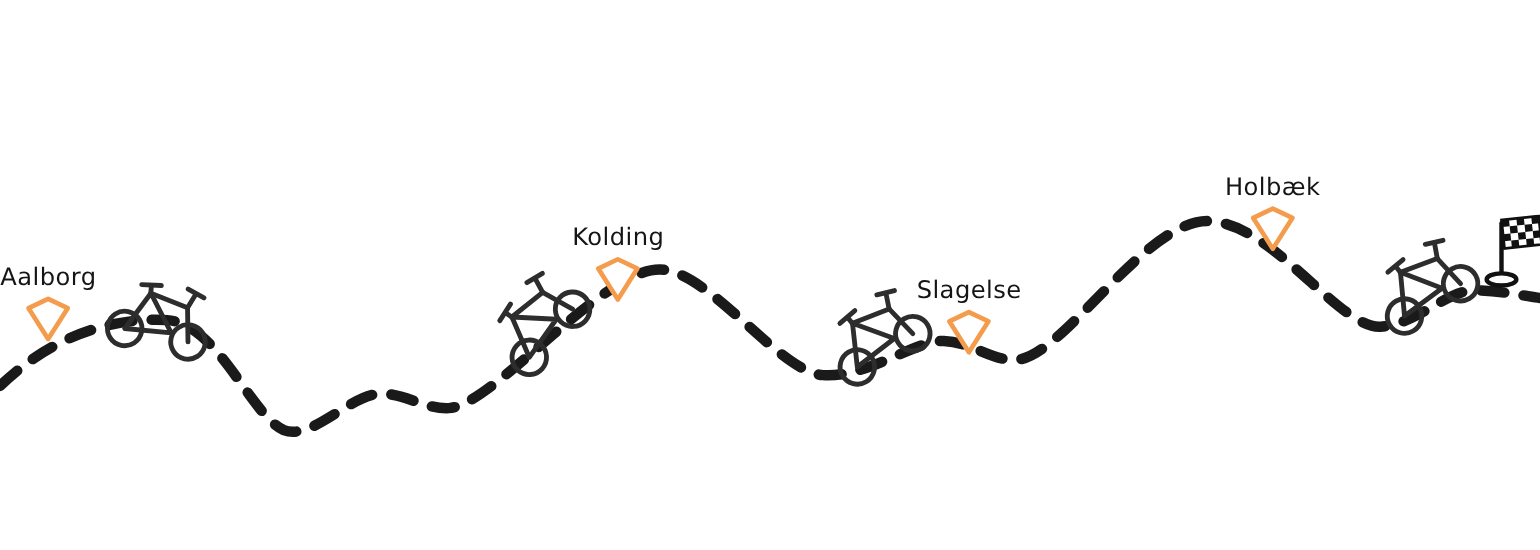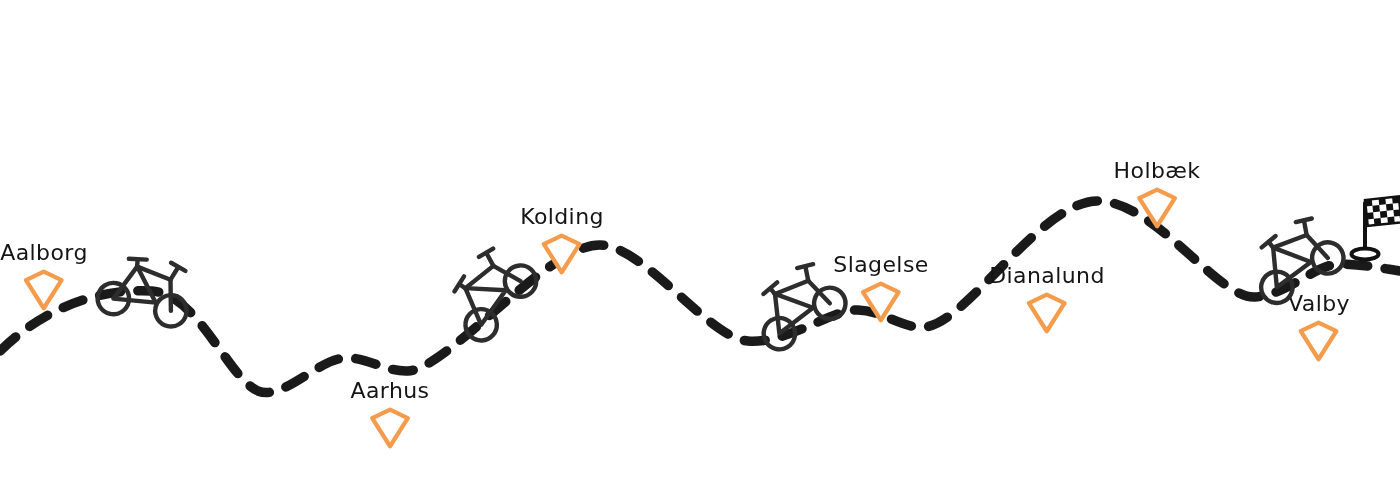--- a/index.html
+++ b/index.html
@@ -123,52 +123,34 @@
       C 1288,295 1315,264 1340,264
       C 1362,264 1386,269 1400,271"></path>
   </svg>
 
   <div class="city c-aalborg">
     <span class="city-label">Aalborg</span>
     <svg class="pin" viewBox="0 0 46 48">
         <use href="#pin-shape"></use>
       </svg>
   </div>
-  <div class="city c-aarhus">
-    <span class="city-label">Aarhus</span>
-    <svg class="pin" viewBox="0 0 46 48">
-        <use href="#pin-shape"></use>
-      </svg>
-  </div>
   <div class="city c-kolding">
     <span class="city-label">Kolding</span>
     <svg class="pin" viewBox="0 0 46 48">
         <use href="#pin-shape"></use>
       </svg>
   </div>
   <div class="city c-slagelse">
     <span class="city-label">Slagelse</span>
     <svg class="pin" viewBox="0 0 46 48">
         <use href="#pin-shape"></use>
       </svg>
   </div>
-  <div class="city c-dianalund">
-    <span class="city-label">Dianalund</span>
-    <svg class="pin" viewBox="0 0 46 48">
-        <use href="#pin-shape"></use>
-      </svg>
-  </div>
   <div class="city c-holbaek">
     <span class="city-label">Holbæk</span>
-    <svg class="pin" viewBox="0 0 46 48">
-        <use href="#pin-shape"></use>
-      </svg>
-  </div>
-  <div class="city c-valby">
-    <span class="city-label">Valby</span>
     <svg class="pin" viewBox="0 0 46 48">
         <use href="#pin-shape"></use>
       </svg>
   </div>
 
   <svg class="bike bike-1" viewBox="0 0 102 78">
       <use href="#bike-shape"></use>
     </svg>
   <svg class="bike bike-2" viewBox="0 0 102 78">
       <use href="#bike-shape"></use>

